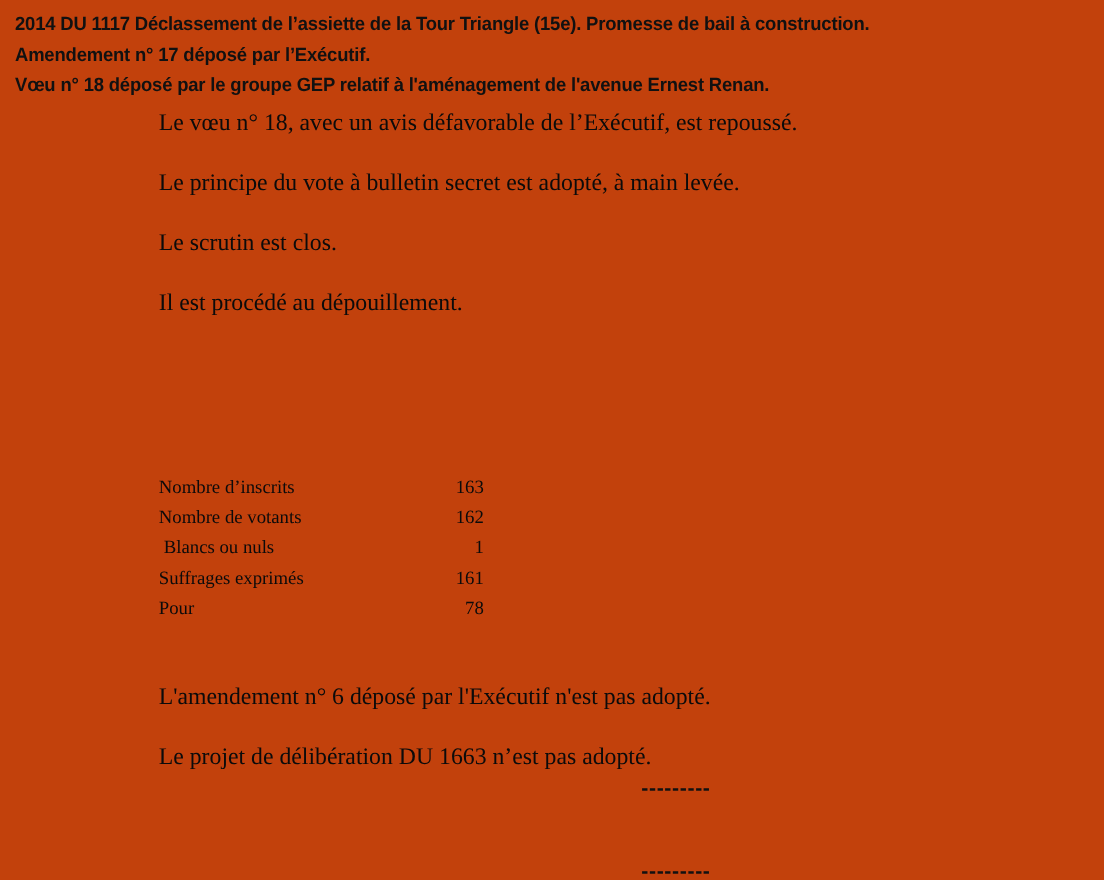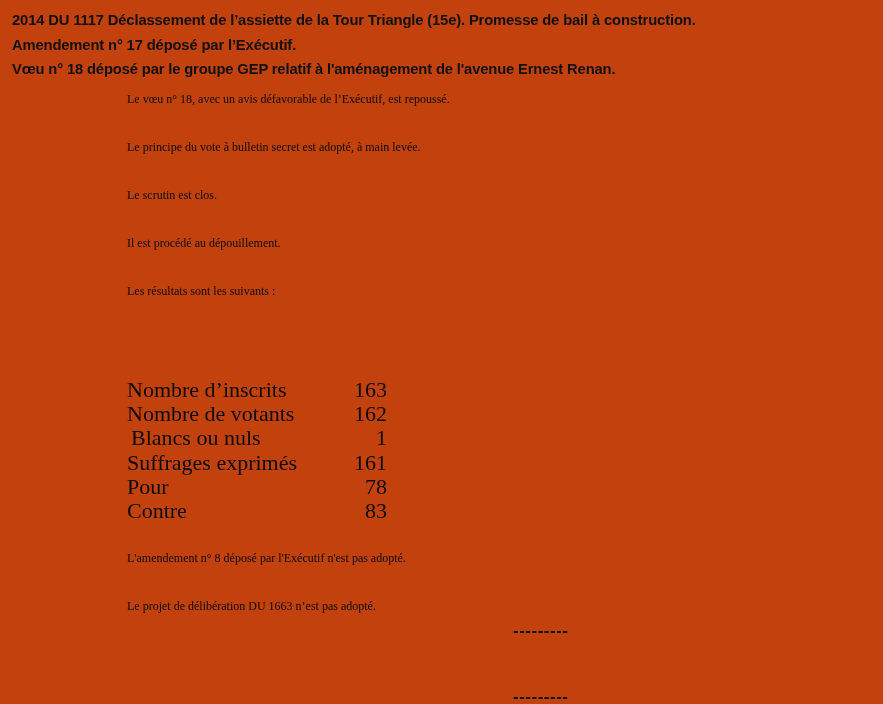--- a/index.html
+++ b/index.html
@@ -46,40 +46,40 @@
   }
 
   
   .body-block {
     position: absolute;
     left: 127px;
     top: 86px;
     width: 740px;
   }
   .para {
-    font-size: 12px;
+    font-size: 19px;
     line-height: 26px;
     margin-bottom: 22px;
     white-space: nowrap;
     color: #0b0b0b;
   }
   .para.last-before-table {
     margin-bottom: 21px;
   }
 
   
   .results {
     position: absolute;
     left: 127px;
     top: 378px;
     width: 260px;
     border-collapse: collapse;
   }
   .results tr td {
-    font-size: 22px;
+    font-size: 15px;
     line-height: 24.2px;
     padding: 0;
     color: #0b0b0b;
     white-space: nowrap;
     margin-top: 10px;
   }
   .results td.label {
     text-align: left;
     padding-right: 14px;
   }
@@ -130,21 +130,20 @@
     <div class="header-line">2014 DU 1117 Déclassement de l’assiette de la Tour Triangle (15e). Promesse de bail à construction.</div>
     <div class="header-line">Amendement n° 17 déposé par l’Exécutif.</div>
     <div class="header-line">Vœu n° 18 déposé par le groupe GEP relatif à l'aménagement de l'avenue Ernest Renan.</div>
   </div>
 
   <div class="body-block">
     <div class="para">Le vœu n° 18, avec un avis défavorable de l’Exécutif, est repoussé.</div>
     <div class="para">Le principe du vote à bulletin secret est adopté, à main levée.</div>
     <div class="para">Le scrutin est clos.</div>
     <div class="para">Il est procédé au dépouillement.</div>
-    <div class="para last-before-table">Les résultats sont les suivants :</div>
   </div>
 
   <table class="results">
     <tbody>
       <tr>
         <td class="label">Nombre d’inscrits</td>
         <td class="value">163</td>
       </tr>
       <tr>
         <td class="label">Nombre de votants</td>
@@ -155,28 +154,24 @@
         <td class="value">1</td>
       </tr>
       <tr>
         <td class="label">Suffrages exprimés</td>
         <td class="value">161</td>
       </tr>
       <tr>
         <td class="label">Pour</td>
         <td class="value">78</td>
       </tr>
-      <tr>
-        <td class="label">Contre</td>
-        <td class="value">83</td>
-      </tr>
     </tbody>
   </table>
 
   <div class="closing">
-    <div class="para">L'amendement n° 8 déposé par l'Exécutif n'est pas adopté.</div>
+    <div class="para">L'amendement n° 6 déposé par l'Exécutif n'est pas adopté.</div>
     <div class="para">Le projet de délibération DU 1663 n’est pas adopté.</div>
   </div>
 
   <div class="separator first">---------</div>
   <div class="separator second">---------</div>
 
 </div>
 
 </body></html>

